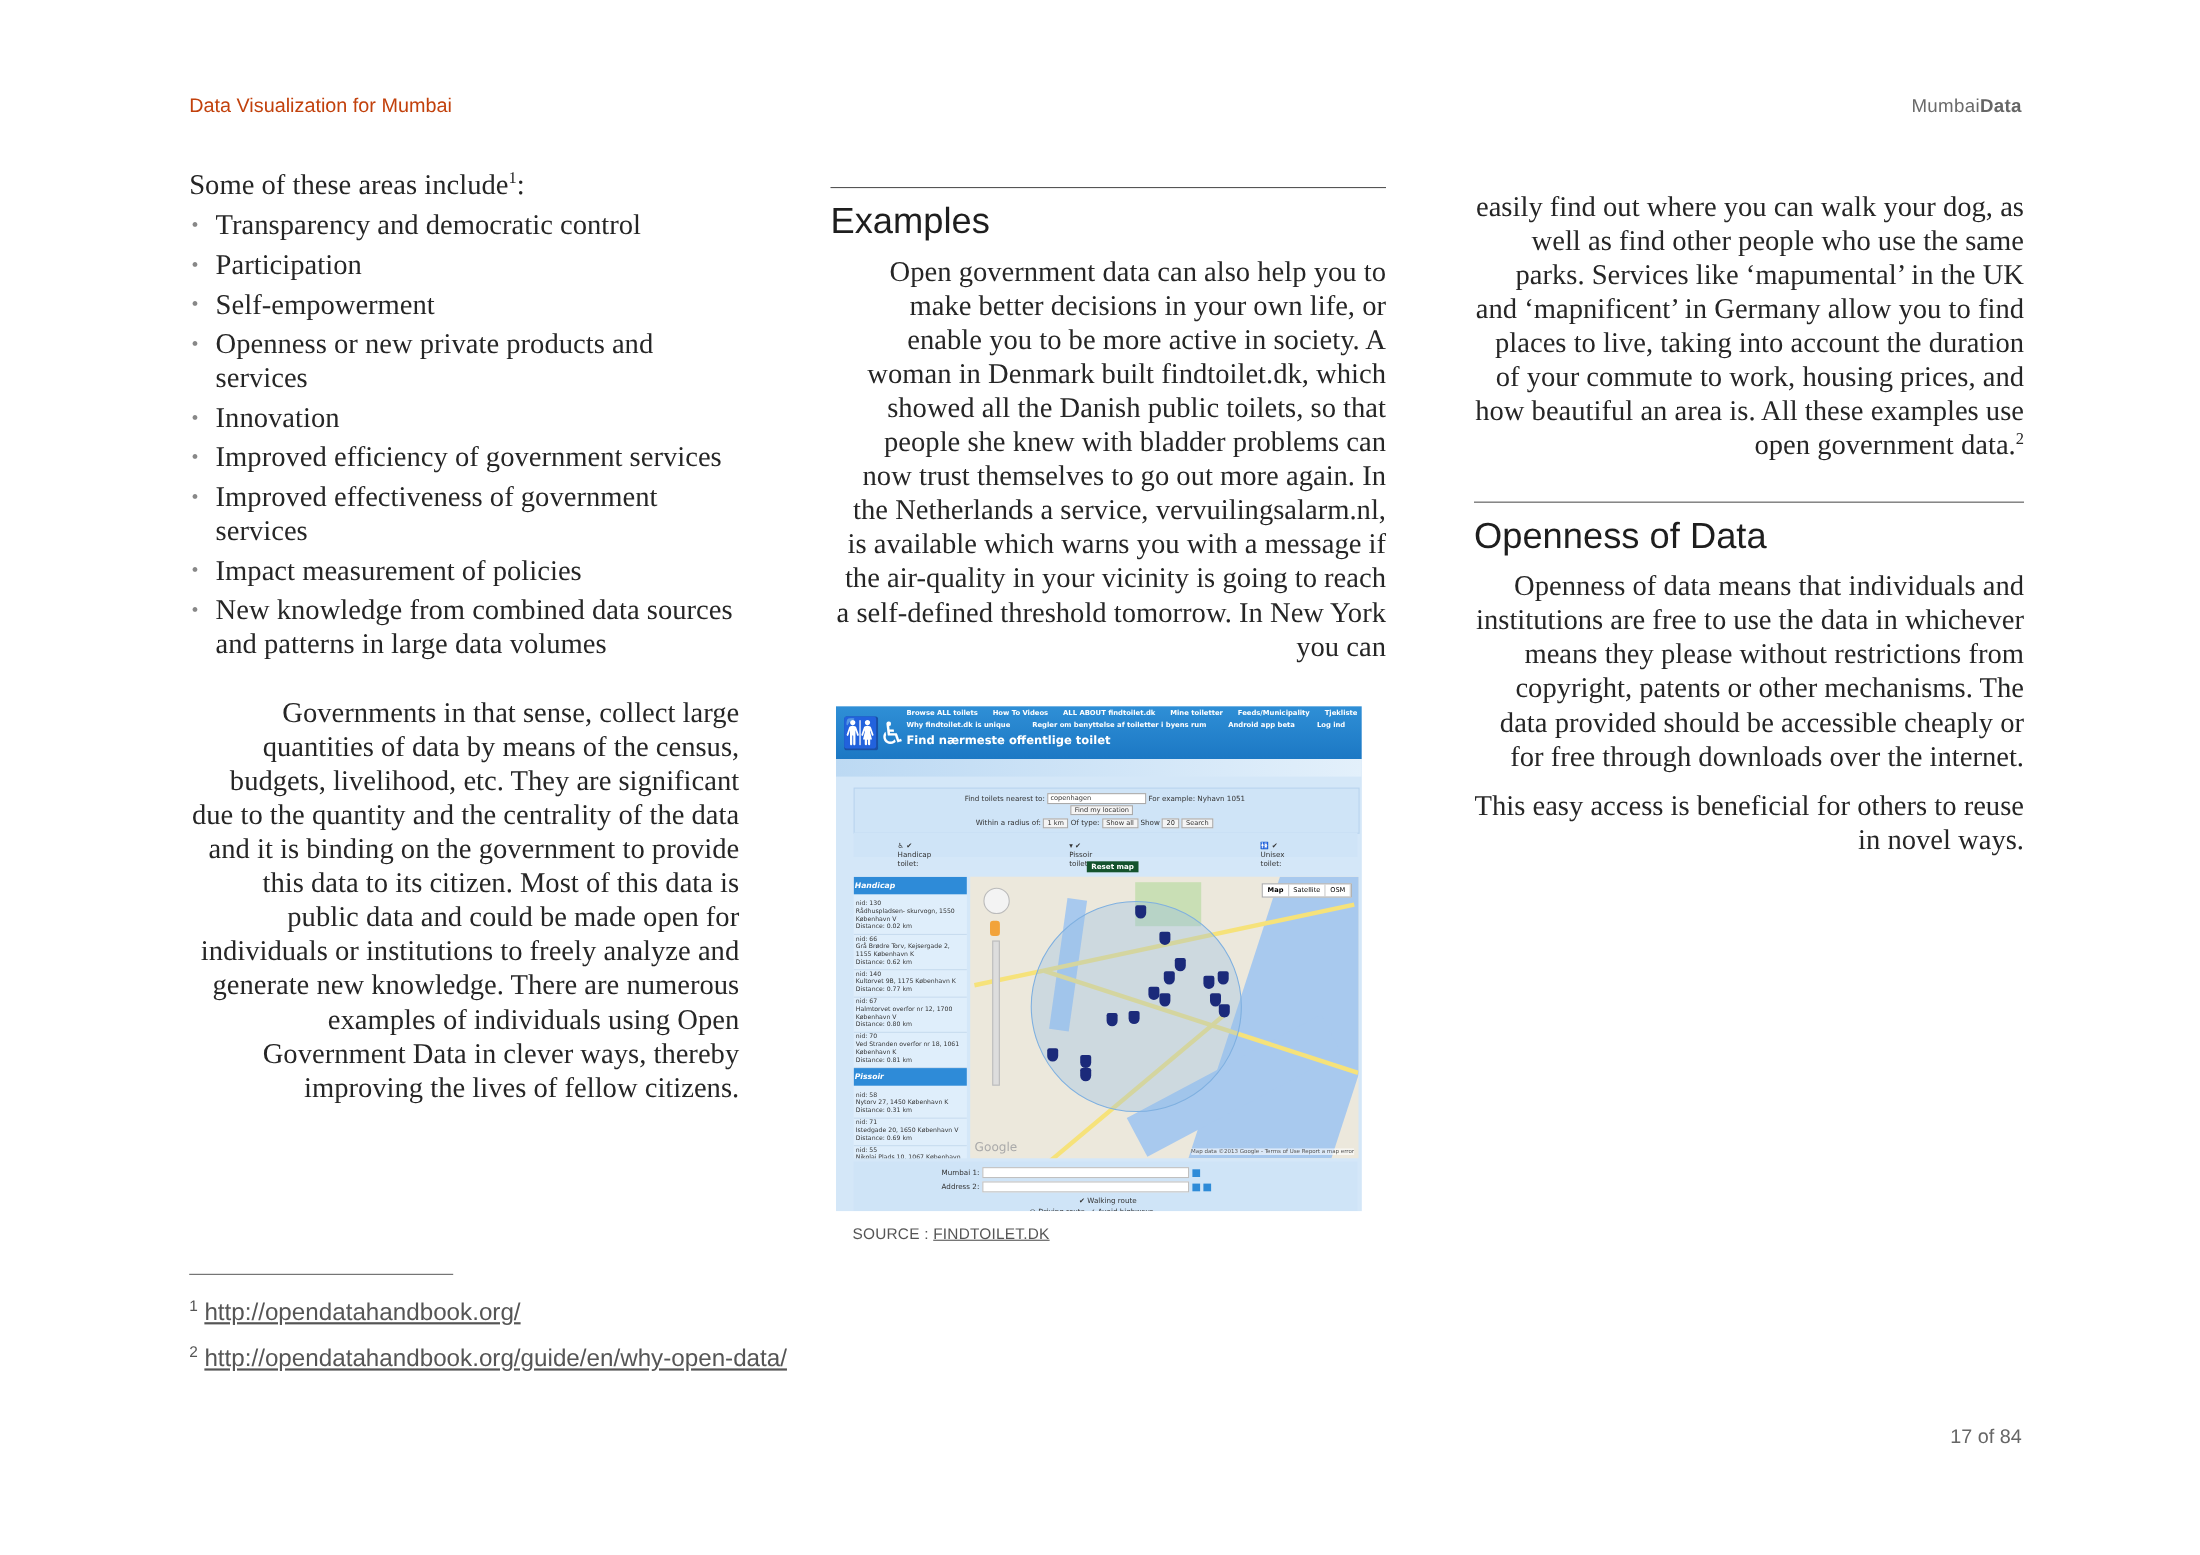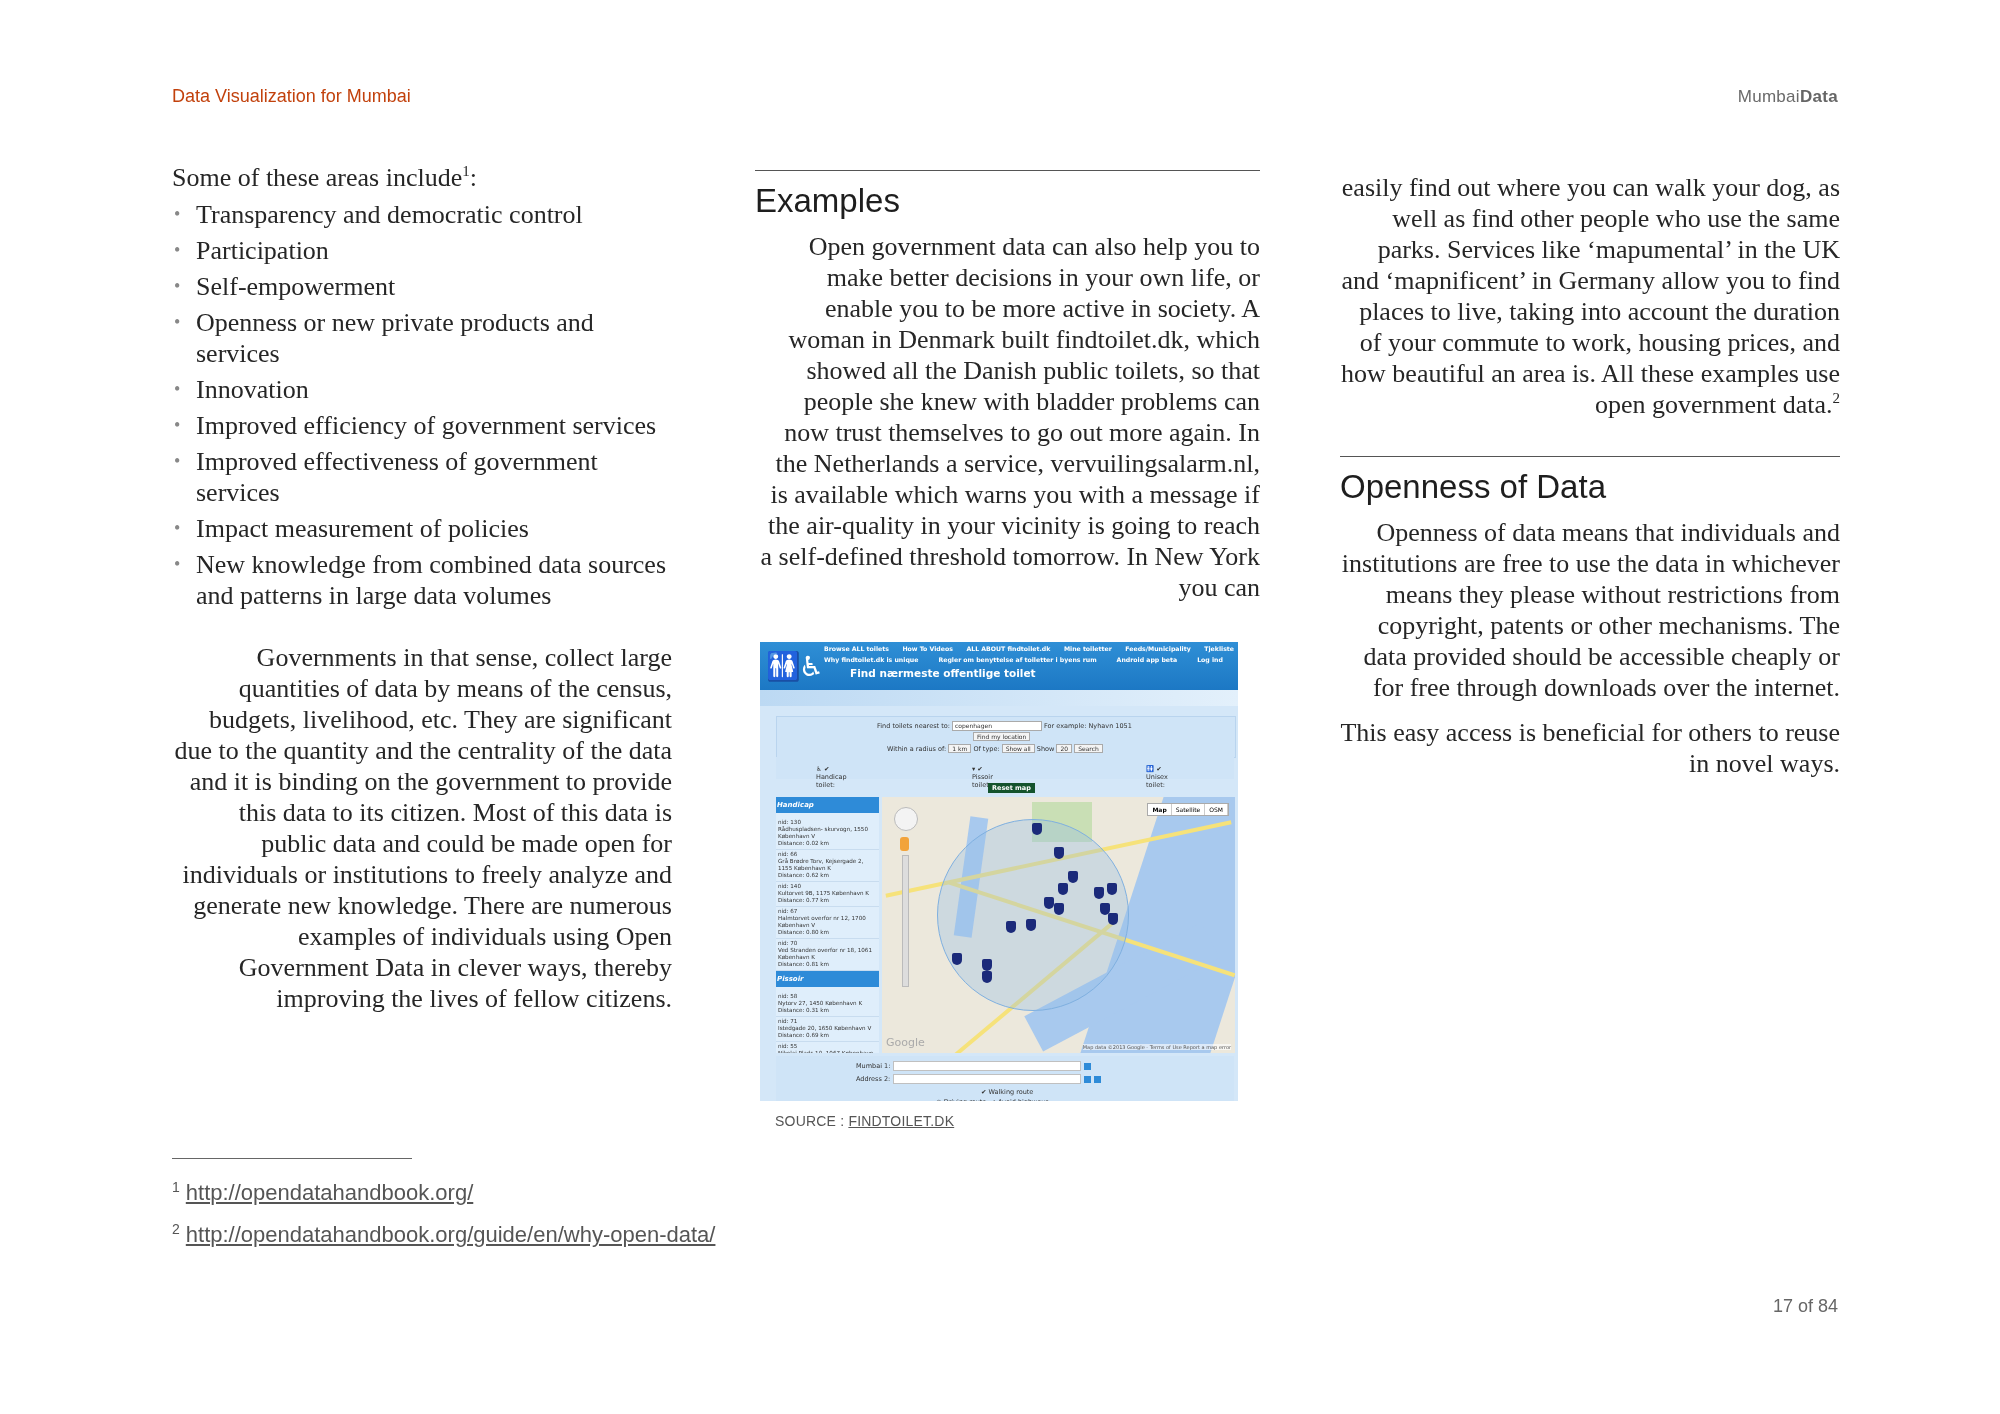--- a/index.html
+++ b/index.html
@@ -5,21 +5,21 @@
   html, body { margin:0; padding:0; background:#ffffff; }
   body { width:2000px; height:1414px; position:relative; overflow:hidden; }
   .sans { font-family:"Liberation Sans", "DejaVu Sans", sans-serif; }
   .serif { font-family:"Liberation Serif", "DejaVu Serif", serif; }
   .hdr-left { position:absolute; left:172px; top:86px; font-size:18px; color:#c2410c; }
   .hdr-right { position:absolute; right:162px; top:87px; font-size:17px; color:#6a6a6a; letter-spacing:0.3px; }
   .hdr-right b { font-weight:bold; color:#666; }
 
   .col { position:absolute; color:#2a2a2a; }
   .body-text { font-size:26px; line-height:31px; color:#262626; }
-  .col1 { left:172px; top:162px; width:500px; }
+  .col1 { left:172px; top:152px; width:500px; }
   .col2 { left:755px; top:170px; width:505px; }
   .col3 { left:1340px; top:172px; width:500px; }
 
   .intro { margin:0 0 6px 0; }
   sup { font-size:15px; line-height:0; vertical-align:super; }
   ul.bullets { list-style:none; margin:0; padding:0; }
   ul.bullets li { position:relative; padding-left:24px; margin:0 0 5px 0; }
   ul.bullets li .dot { position:absolute; left:2px; top:0; color:#888; font-size:18px; }
   .para { margin:0;text-align:right; }
   .gap { height:26px; }
@@ -27,21 +27,21 @@
   .rule { border-top:1.5px solid #555; height:0; }
   .section-h { font-family:"Liberation Sans", "DejaVu Sans", sans-serif; font-size:33px; color:#1e1e1e; margin:10px 0 10px 0; font-weight:normal; line-height:40px; }
 
   
   .shot { position:absolute; left:760px; top:642px; width:478px; height:459px; background:#d4e7f8; overflow:hidden; font-family:"DejaVu Sans", sans-serif; }
   .shot .topbar { position:absolute; left:0; top:0; width:478px; height:48px; background:linear-gradient(#2f8fd6,#1c78c4); }
   .shot .logo { position:absolute; left:6px; top:10px; color:#fff; font-size:28px; line-height:30px; letter-spacing:-2px; }
   .shot .nav { position:absolute; left:64px; top:3px; width:410px; color:#fff; font-size:6.2px; font-weight:bold; }
   .shot .nav .row { display:flex; justify-content:space-between; height:11px; }
   .shot .nav .row2 { display:flex; gap:20px; height:10px; }
-  .shot .nav .title { font-size:10.5px; margin-top:1px;margin-left:26px; }
+  .shot .nav .title { font-size:10.5px; margin-top:1px; }
   .shot .subbar { position:absolute; left:0; top:48px; width:478px; height:16px; background:linear-gradient(90deg,#bcd9f3,#e3f0fb); }
   .shot .form { position:absolute; left:16px; top:74px; width:458px; height:40px; background:#cfe4f7; border:1px solid #b9d4ee; font-size:6.5px; color:#333; }
   .shot .form .r1 { position:absolute; left:100px; top:4px; }
   .shot .form .inp { display:inline-block; width:86px; height:8px; background:#fff; border:1px solid #aaa; vertical-align:middle; font-size:6px; padding-left:2px; line-height:8px; }
   .shot .form .btn { display:inline-block; background:#f4f4f4; border:1px solid #aaa; padding:0 3px; font-size:6px; }
   .shot .form .r2 { position:absolute; left:196px; top:15px; }
   .shot .form .r3 { position:absolute; left:110px; top:27px; }
   .shot .types { position:absolute; left:16px; top:115px; width:458px; height:22px; background:#cfe4f7; font-size:6.5px; color:#333; }
   .shot .types span { position:absolute; top:8px; }
   .shot .reset { position:absolute; left:228px; top:141px; background:#14532d; color:#fff; font-size:6.5px; font-weight:bold; padding:1px 4px; }

